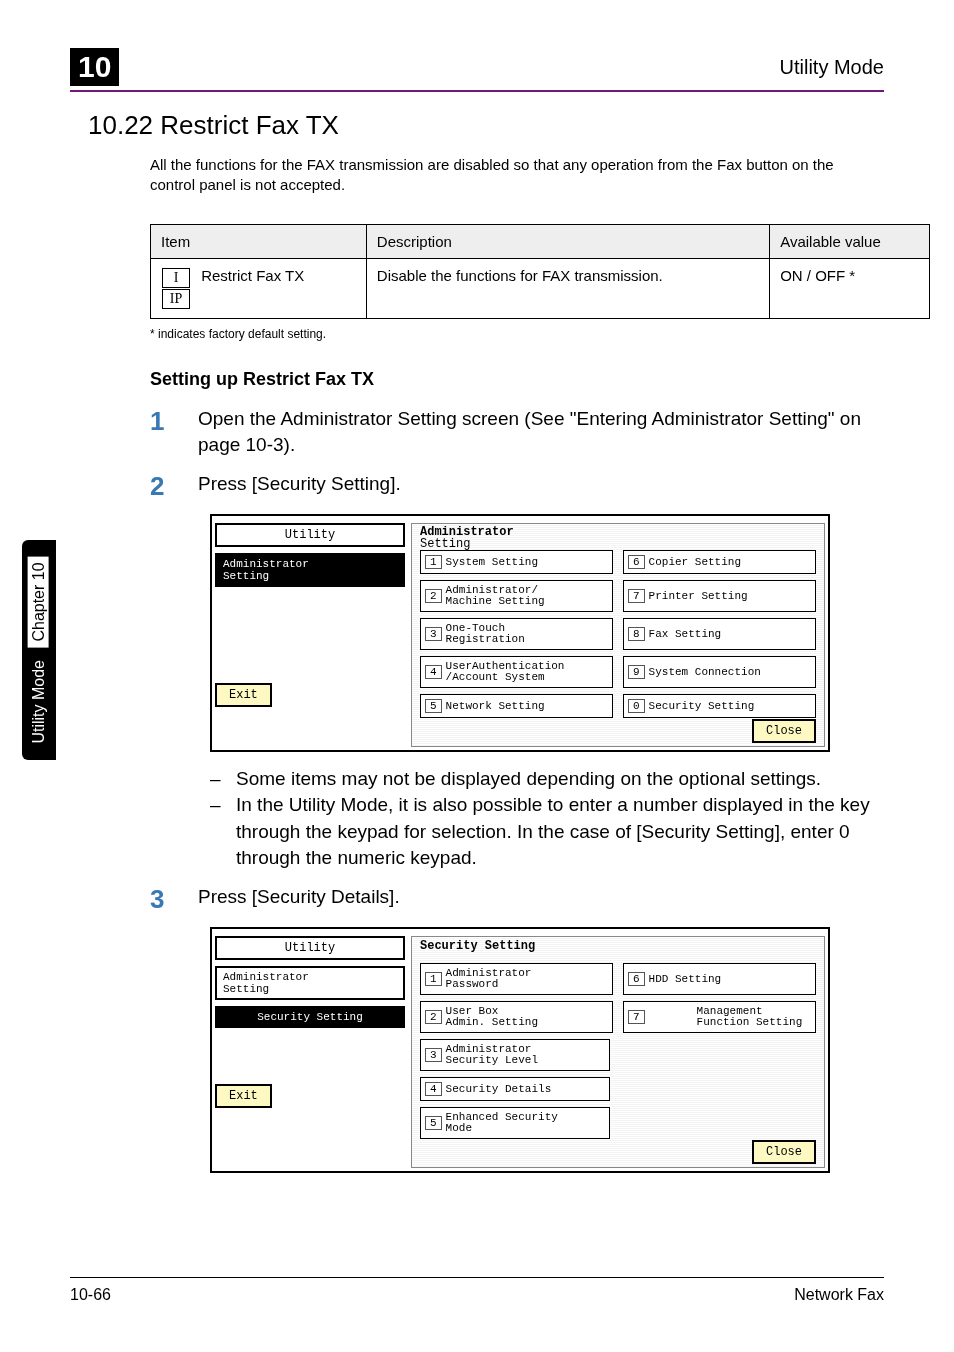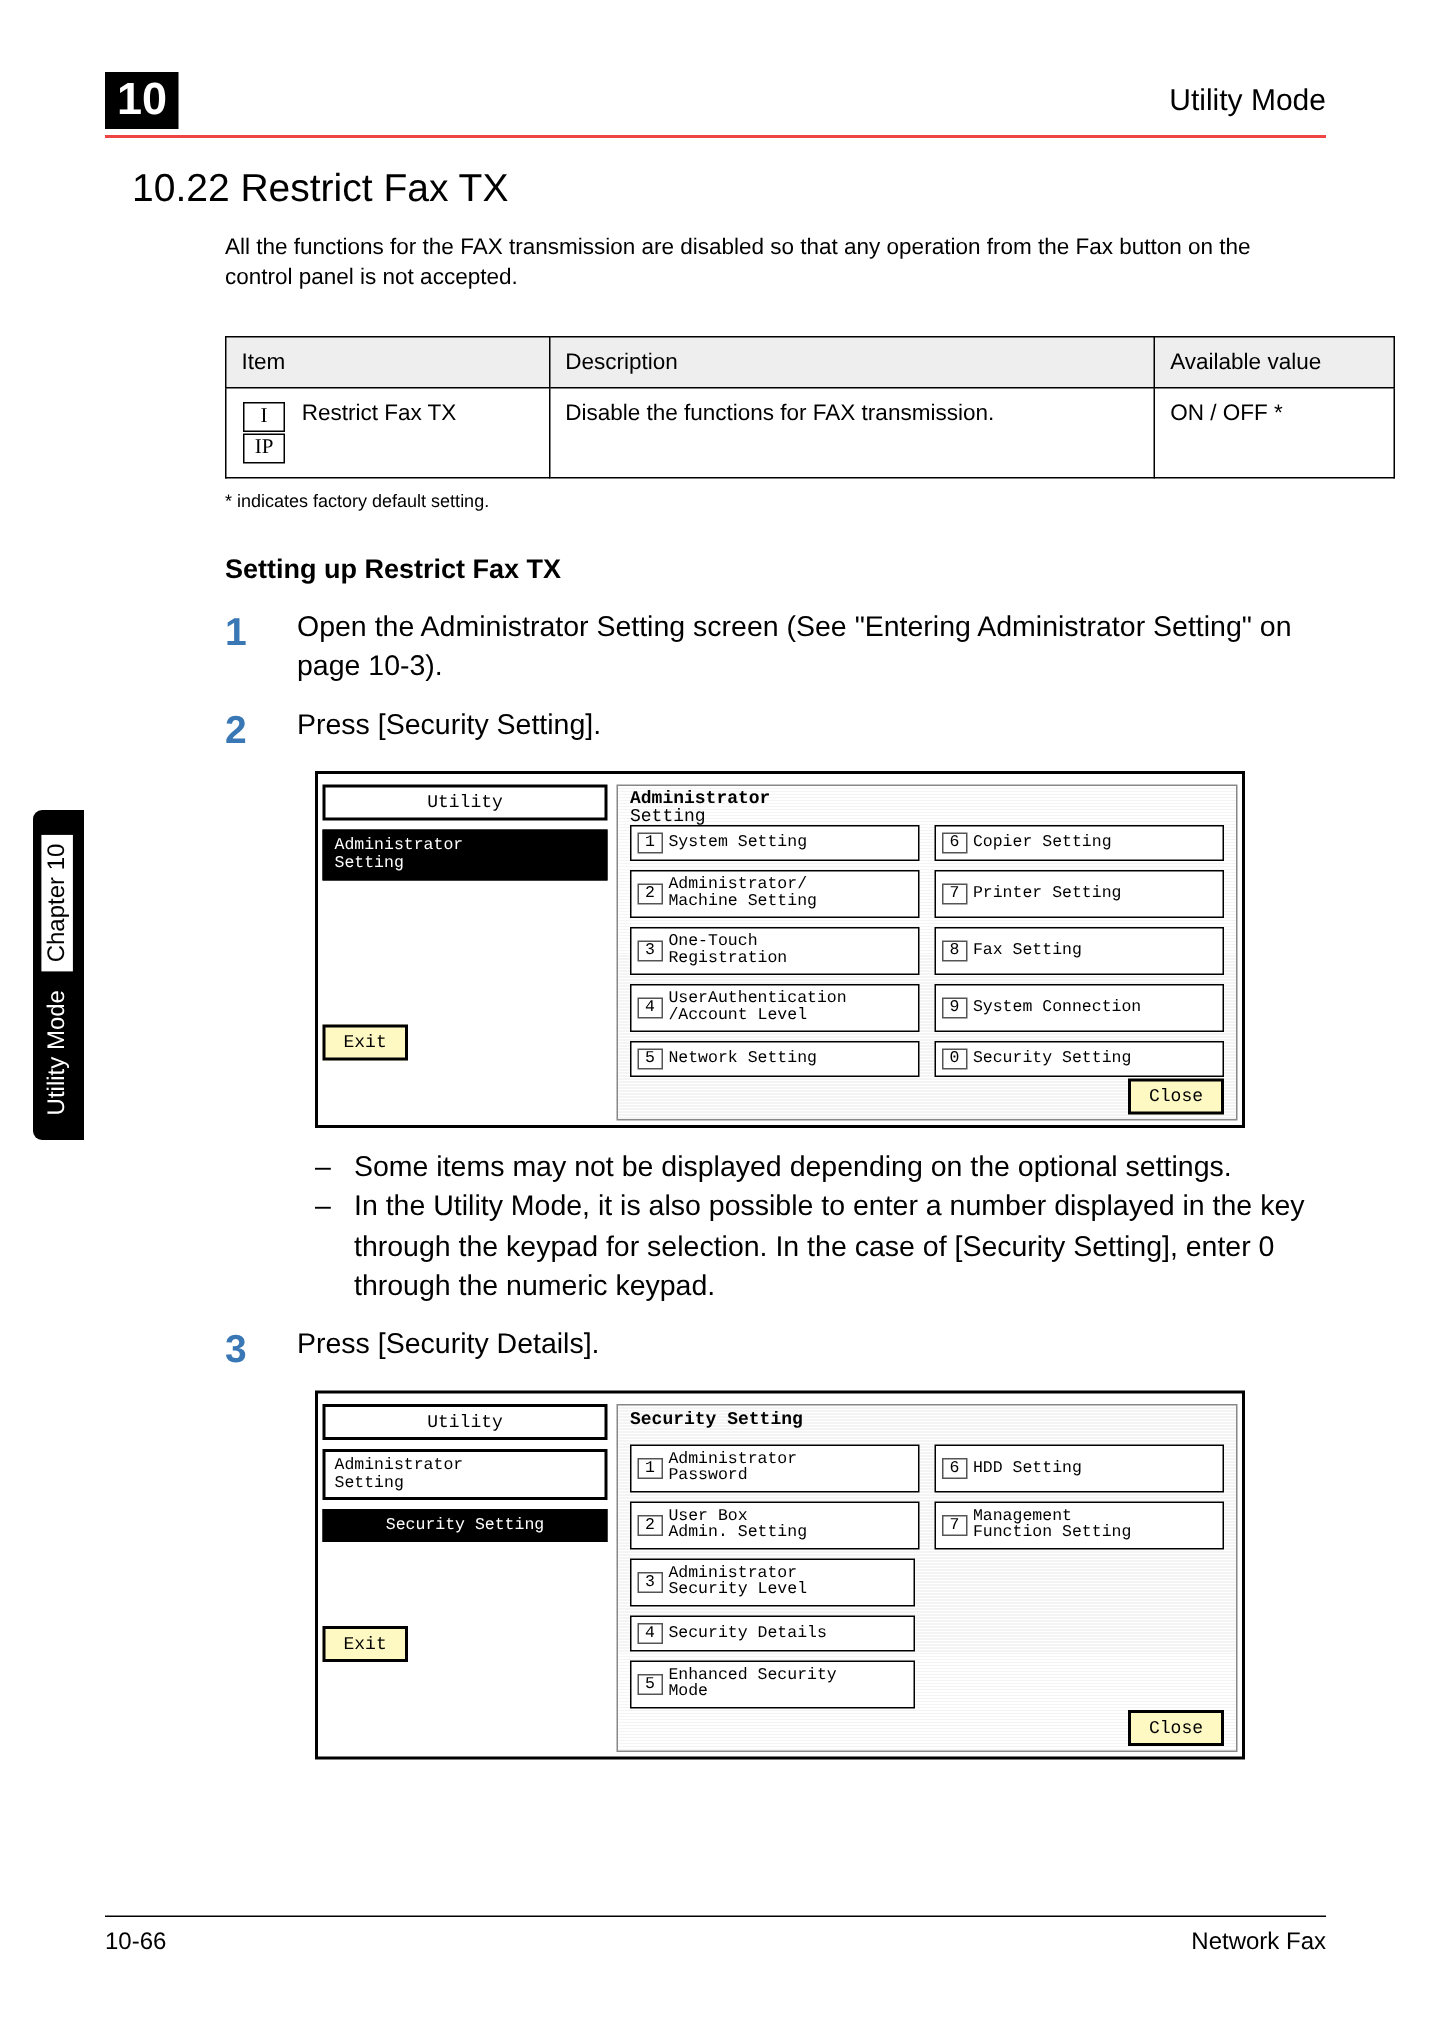--- a/index.html
+++ b/index.html
@@ -1,21 +1,21 @@
 <!DOCTYPE html>
 <html><head>
 <meta charset="utf-8">
 <style>
   * { box-sizing: border-box; margin: 0; padding: 0; }
   html, body { width: 954px; height: 1352px; background: #fff; font-family: Arial, Helvetica, sans-serif; color: #000; }
   .page { position: relative; width: 954px; height: 1352px; padding: 48px 70px 48px 70px; }
   .side-tab { position: absolute; left: 22px; top: 540px; width: 34px; height: 220px; background: #000; border-radius: 6px 0 0 6px; display: flex; align-items: center; justify-content: center; }
   .side-tab-inner { transform: rotate(-90deg); white-space: nowrap; color: #fff; font-size: 16px; }
   .side-tab-inner .chapter { background: #fff; color: #000; padding: 2px 6px; margin-left: 8px; }
-  .header-row { display: flex; align-items: center; justify-content: space-between; border-bottom: 2px solid #ef4444; padding-bottom: 4px; margin-bottom: 18px; }
+  .header-row { display: flex; align-items: center; justify-content: space-between; border-bottom: 2px solid #701a75; padding-bottom: 4px; margin-bottom: 18px; }
   .chapter-box { background: #000; color: #fff; font-size: 30px; font-weight: bold; padding: 2px 8px; }
   .header-right { font-size: 20px; }
   .section-title { font-size: 26px; font-weight: normal; margin: 18px 0 14px 18px; }
   .body-text { font-size: 15px; line-height: 1.35; margin-left: 80px; margin-right: 10px; }
   .tbl { width: 780px; margin: 28px 0 8px 80px; border-collapse: collapse; font-size: 15px; }
   .tbl th, .tbl td { border: 1px solid #000; padding: 8px 10px; vertical-align: top; text-align: left; }
   .tbl th { background: #eee; font-weight: normal; }
   .tbl .icons { display: inline-block; vertical-align: top; margin-right: 6px; }
   .mini-box { display: block; border: 1px solid #000; font-family: "Times New Roman", serif; font-size: 14px; text-align: center; width: 28px; margin: 1px; padding: 1px 0; }
   .footnote { font-size: 12px; margin-left: 80px; margin-top: 4px; }
@@ -142,21 +142,21 @@
             </div>
           <div class="p-btn">
               <span class="num">8</span>
               <span>Fax Setting</span>
             </div>
         </div>
         <div class="p-btn-row">
           <div class="p-btn">
               <span class="num">4</span>
               <span style="white-space:pre-line; line-height:1;">UserAuthentication
-/Account Level</span>
+/Account System</span>
             </div>
           <div class="p-btn">
               <span class="num">9</span>
               <span>System Connection</span>
             </div>
         </div>
         <div class="p-btn-row">
           <div class="p-btn">
               <span class="num">5</span>
               <span>Network Setting</span>
@@ -214,21 +214,21 @@
             </div>
         </div>
         <div class="p-btn-row">
           <div class="p-btn">
               <span class="num">2</span>
               <span style="white-space:pre-line; line-height:1;">User Box
 Admin. Setting</span>
             </div>
           <div class="p-btn">
               <span class="num">7</span>
-              <span style="white-space:pre-line; line-height:1;">Management
+              <span style="white-space:pre-line; line-height:1;margin-left:48px;">Management
 Function Setting</span>
             </div>
         </div>
         <div class="p-btn-row">
           <div class="p-btn half">
               <span class="num">3</span>
               <span style="white-space:pre-line; line-height:1;">Administrator
 Security Level</span>
             </div>
         </div>

